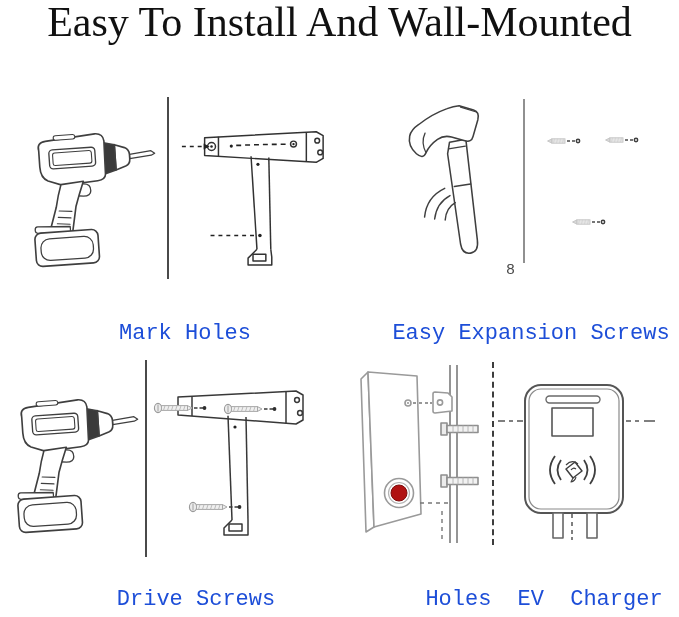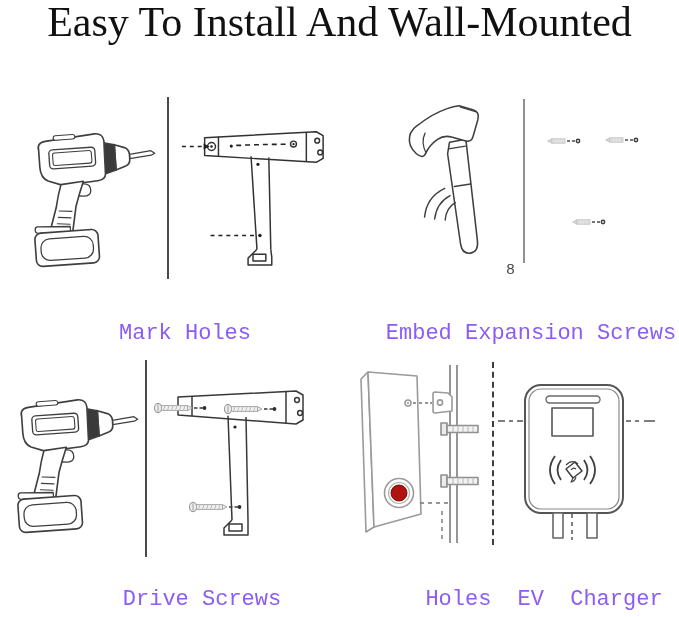--- a/index.html
+++ b/index.html
@@ -8,21 +8,21 @@
     overflow:hidden;font-family:"Liberation Sans",sans-serif;
   }
   .title{
     position:absolute;left:0;top:-3px;width:679px;text-align:center;
     font-family:"Liberation Serif",serif;font-weight:normal;
     font-size:42px;line-height:50px;color:#111;margin:0;letter-spacing:0px;
     white-space:nowrap;
   }
   .caption{
     position:absolute;font-family:"Liberation Mono",monospace;
-    font-size:22px;line-height:26px;color:#8b5cf6;white-space:nowrap;
+    font-size:22px;line-height:26px;color:#1d4ed8;white-space:nowrap;
     transform:translateX(-50%);
   }
   .caption.wide{word-spacing:13px;}
   .vline{position:absolute;}
   .vline.solid{background:#4a4a4a;width:2px;}
   .vline.light{background:#909090;width:2px;}
   .vline.dashed{width:0;border-left:2px dashed #3d3d3d;}
   .art{position:absolute;display:block;}
   .pagenum{
     position:absolute;font-family:"Liberation Mono",monospace;
@@ -135,21 +135,21 @@
   <svg class="art" style="left:604px;top:134px" width="36" height="12" viewBox="0 0 36 12">
       <use href="#exp-screw" xlink:href="#exp-screw"></use>
     </svg>
   <svg class="art" style="left:571px;top:216px" width="36" height="12" viewBox="0 0 36 12">
       <use href="#exp-screw" xlink:href="#exp-screw"></use>
     </svg>
 
   <div class="pagenum" style="left:506px;top:262px">8</div>
 
   <div class="caption" style="left:185px;top:321px">Mark Holes</div>
-  <div class="caption" style="left:531px;top:321px">Embed Expansion Screws</div>
+  <div class="caption" style="left:531px;top:321px">Easy Expansion Screws</div>
 
   <svg class="art" style="left:2px;top:388px" width="146" height="158" viewBox="0 0 160 175">
     <use href="#drill-shape" xlink:href="#drill-shape"></use>
   </svg>
 
   <div class="vline solid" style="left:145px;top:360px;height:197px"></div>
 
   <svg class="art" style="left:153px;top:383px" width="175" height="160" viewBox="0 0 175 160">
     <g fill="#ffffff" stroke="#383838" stroke-width="1.5" stroke-linejoin="round">
       <path d="M25 14 L143 8 L150 12 L150 37 L143 41 L25 32 Z"></path>
@@ -222,16 +222,16 @@
       <rect x="58" y="139" width="10" height="25" stroke="#666" stroke-width="1.6"></rect>
       <rect x="92" y="139" width="10" height="25" stroke="#666" stroke-width="1.6"></rect>
       <g stroke="#555555" stroke-width="1.5">
         <path d="M77 140 v4 M77 148 v4 M77 156 v4 M77 163 v3"></path>
         <path d="M3 47 h7 M14 47 h4 M22 47 h6"></path>
         <path d="M131 47 h5 M140 47 h4 M149 47 h11"></path>
       </g>
     </g>
   </svg>
 
-  <div class="caption" style="left:202px;top:587px">Drive Screws</div>
+  <div class="caption" style="left:196px;top:587px">Drive Screws</div>
   <div class="caption wide" style="left:544px;top:587px">Holes EV Charger</div>
 
 </div>
 
 </body></html>

